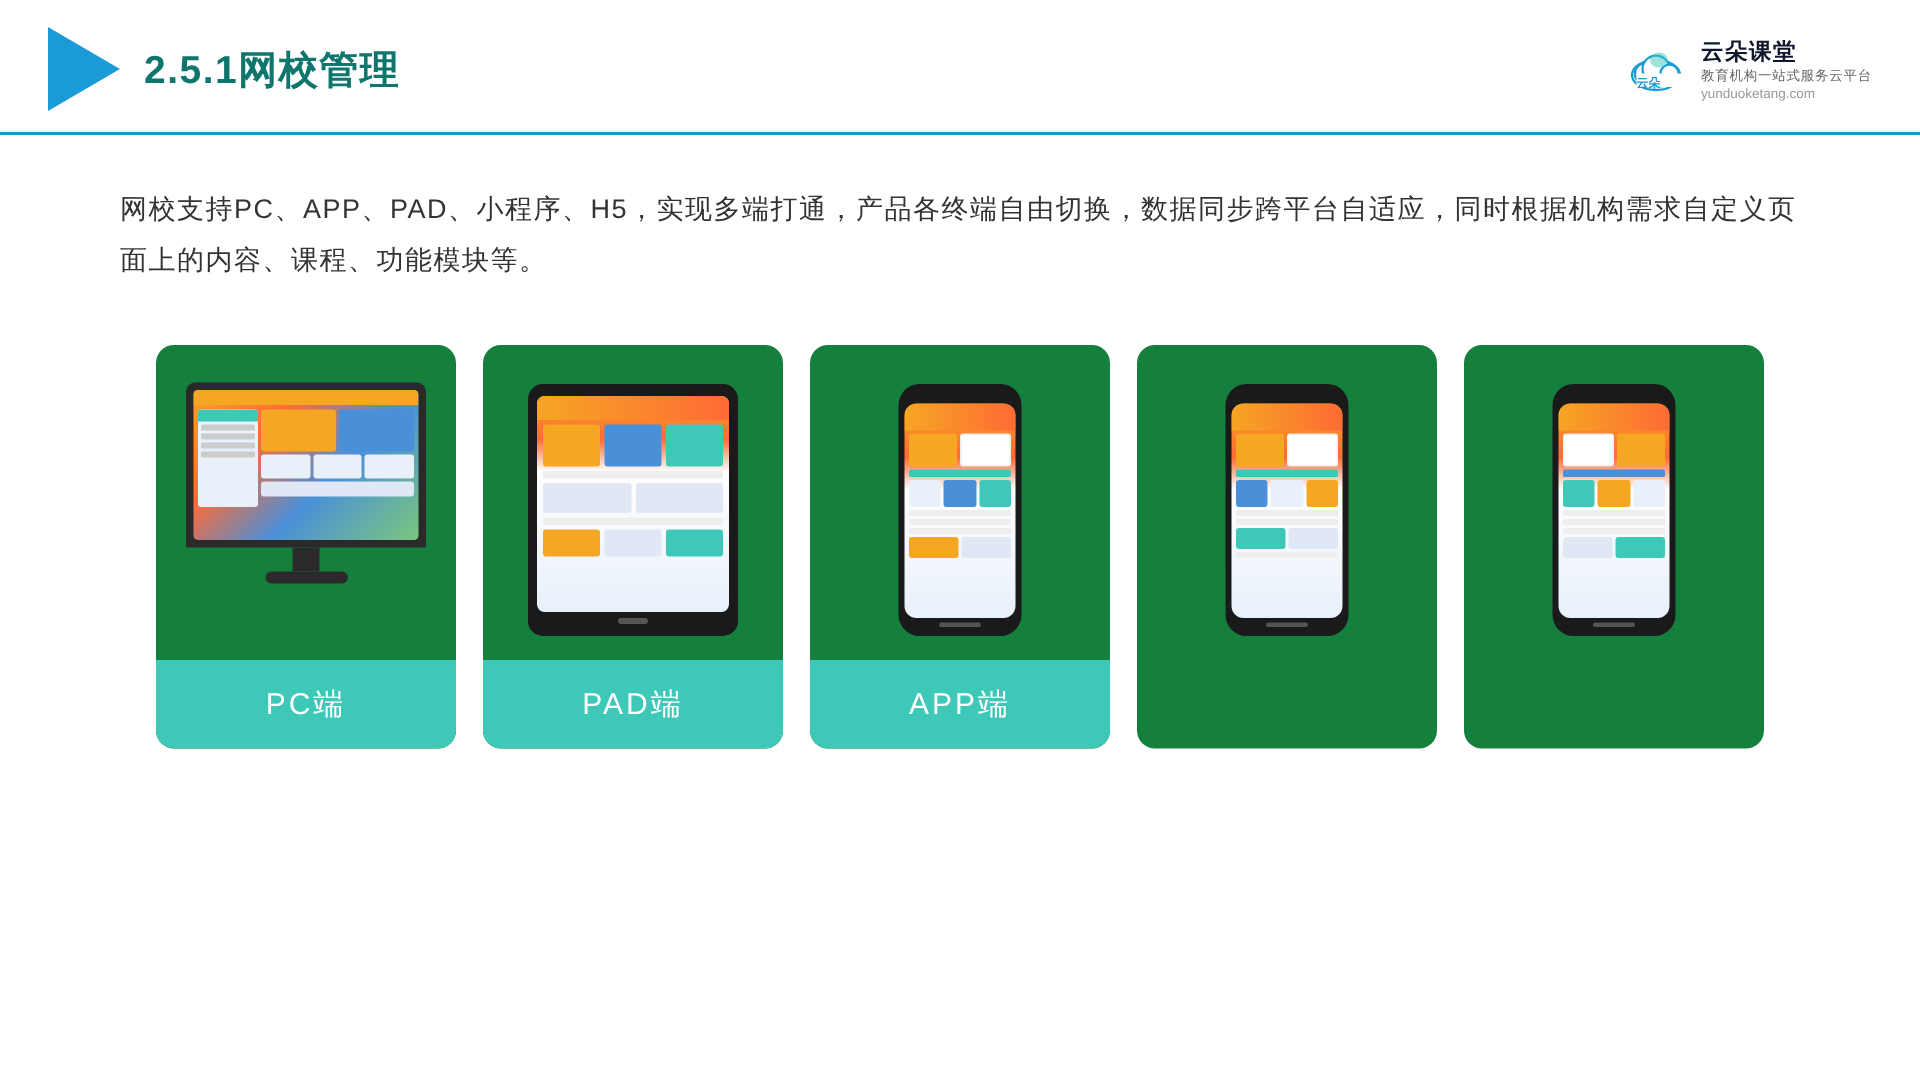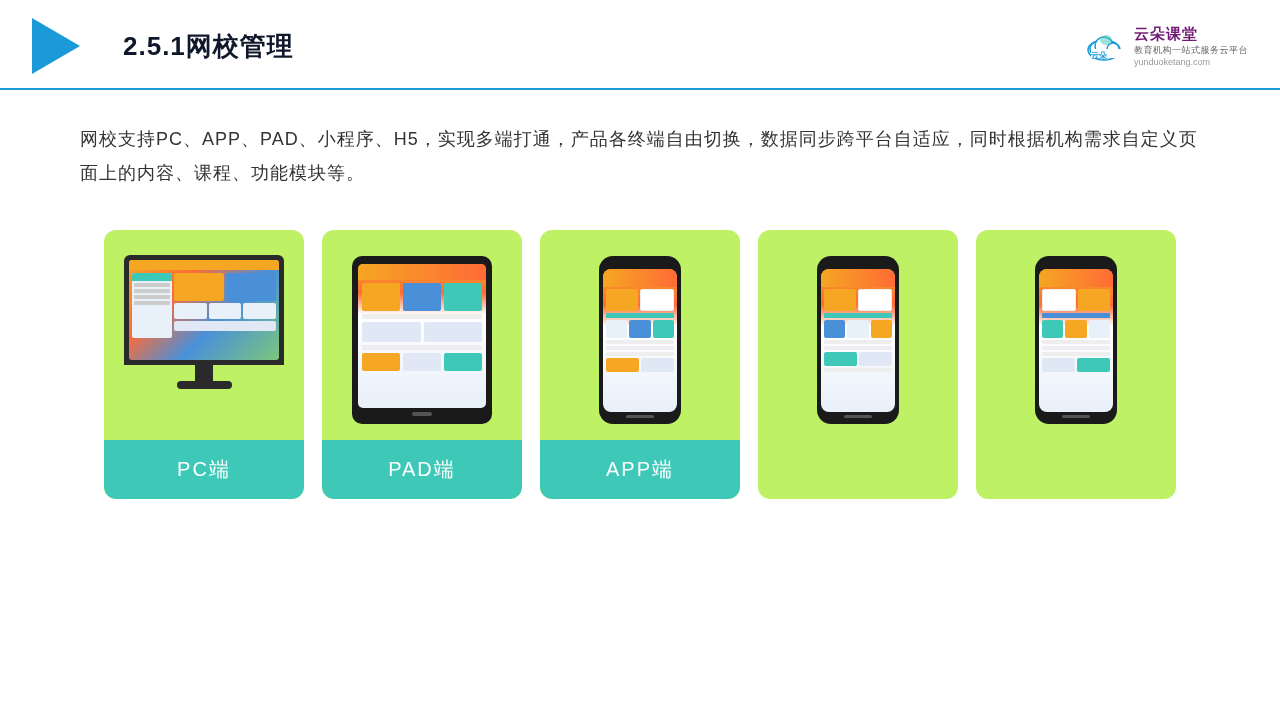--- a/index.html
+++ b/index.html
@@ -28,23 +28,22 @@
     .logo-triangle {
       width: 0;
       height: 0;
       border-top: 28px solid transparent;
       border-bottom: 28px solid transparent;
       border-left: 48px solid #1a9bd7;
     }
     .page-title {
       font-size: 26px;
       font-weight: bold;
-      color: #0f172a;
+      color: #0f766e;
       letter-spacing: 1px;
-      margin-left: 27px;
     }
     .header-right {
       display: flex;
       align-items: center;
       gap: 8px;
     }
     .brand-logo {
       display: flex;
       align-items: center;
       gap: 6px;
@@ -53,21 +52,21 @@
       width: 44px;
       height: 32px;
     }
     .brand-text {
       display: flex;
       flex-direction: column;
       align-items: flex-start;
     }
     .brand-name {
       font-size: 15px;
-      color: #701a75;
+      color: #0f172a;
       font-weight: bold;
       letter-spacing: 1px;
     }
     .brand-sub {
       font-size: 9px;
       color: #666;
       letter-spacing: 0.5px;
     }
     .brand-url {
       font-size: 9px;
@@ -85,21 +84,21 @@
 
     
     .cards-container {
       display: flex;
       gap: 18px;
       padding: 20px 60px 30px 60px;
       justify-content: center;
     }
 
     .card {
-      background: #bef264;
+      background: #15803d;
       border-radius: 12px;
       width: 200px;
       display: flex;
       flex-direction: column;
       align-items: center;
       padding-bottom: 0;
       overflow: hidden;
     }
 
     .card-image-area {

